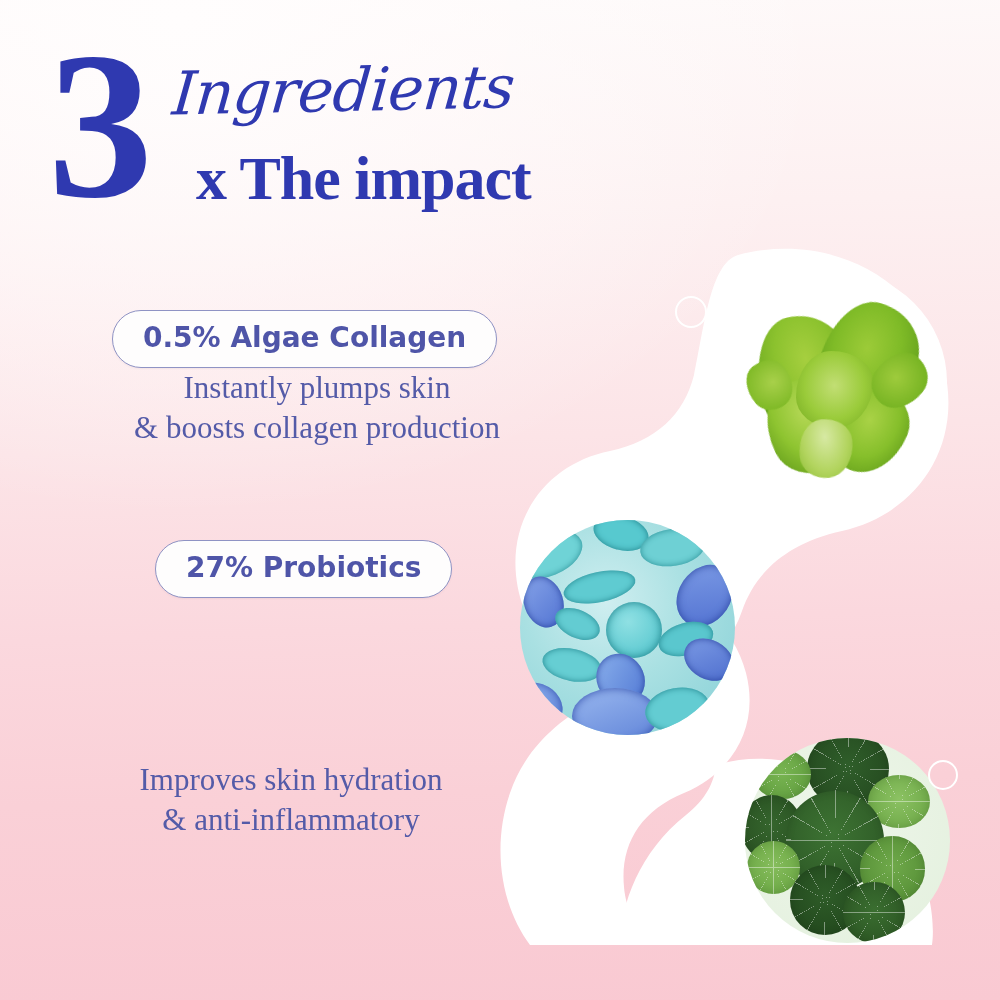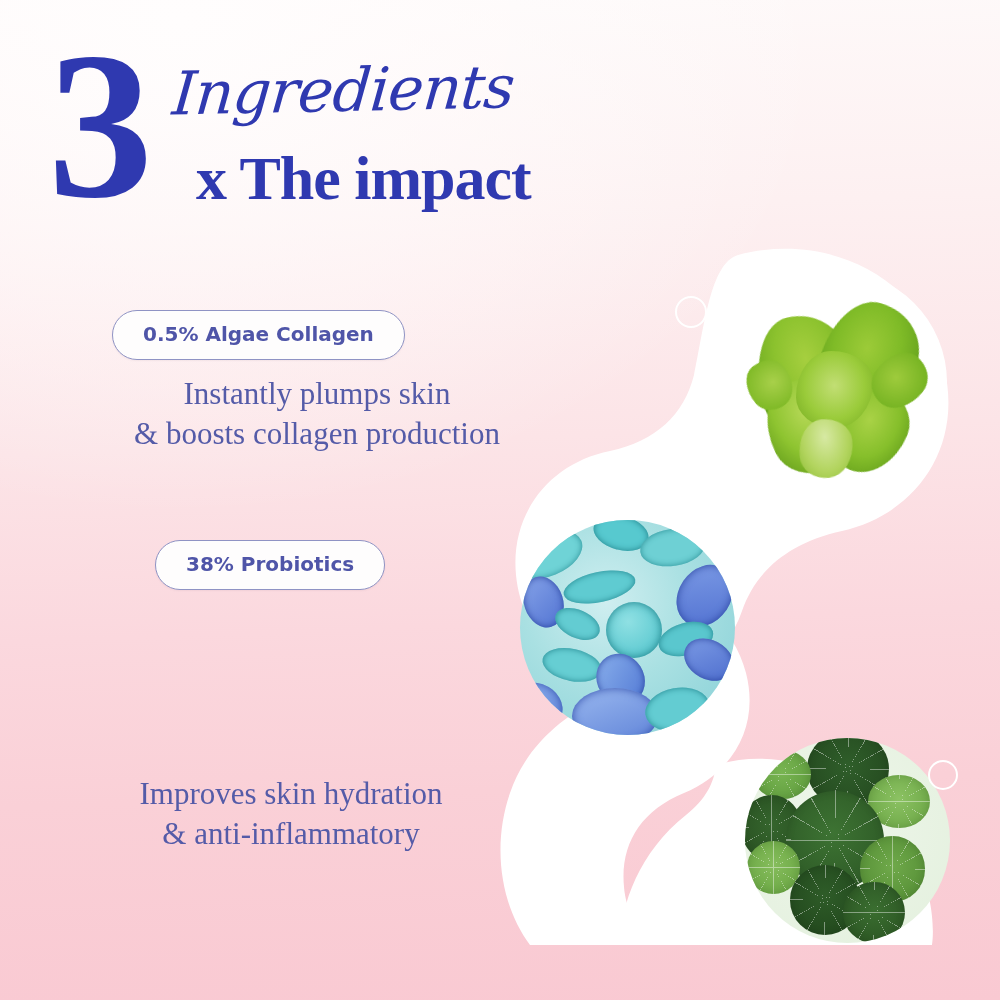--- a/index.html
+++ b/index.html
@@ -142,32 +142,31 @@
   
   .block { position: absolute; }
   .pill {
     display: inline-block;
     background: #fefdfd;
     border: 1.6px solid #8f93c4;
     border-radius: 40px;
     color: #4f55a8;
     font-family: "DejaVu Sans", sans-serif;
     font-weight: bold;
-    font-size: 20px;
+    font-size: 28px;
     line-height: 1;
     padding: 13px 30px 15px 30px;
     white-space: nowrap;
     box-shadow: 0 1px 2px rgba(120,90,110,0.07);
   }
   .desc {
     font-family: "Liberation Serif", serif;
     font-size: 31px;
     line-height: 1.28;
     color: #545ba8;
-    margin-top: 14px;
     white-space: pre-line;
   }
 
   #block-1 { left: 112px; top: 310px; }
   #block-1 .desc { text-align: center; width: 412px; margin-left: -1px; }
 
   #block-2 { left: 155px; top: 540px; }
   #block-2 .desc { text-align: center; width: 330px; margin-left: -8px; }
 
   #block-3 { left: 64px; top: 760px; }
@@ -266,19 +265,19 @@
   <div id="impact-line">x The impact</div>
 </div>
 
 <div class="block" id="block-1">
   <div class="pill">0.5% Algae Collagen</div>
   <div class="desc">Instantly plumps skin
 &amp; boosts collagen production</div>
 </div>
 
 <div class="block" id="block-2">
-  <div class="pill">38% Probiotics</div>
+  <div class="pill">27% Probiotics</div>
 </div>
 
 <div class="block" id="block-3">
   <div class="desc">Improves skin hydration
 &amp; anti-inflammatory</div>
 </div>
 
 </body></html>

